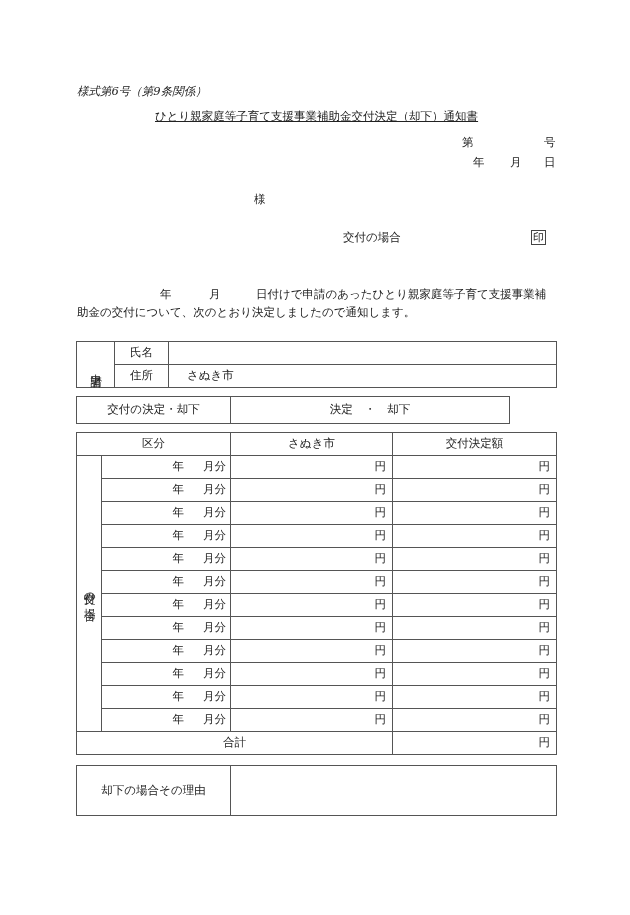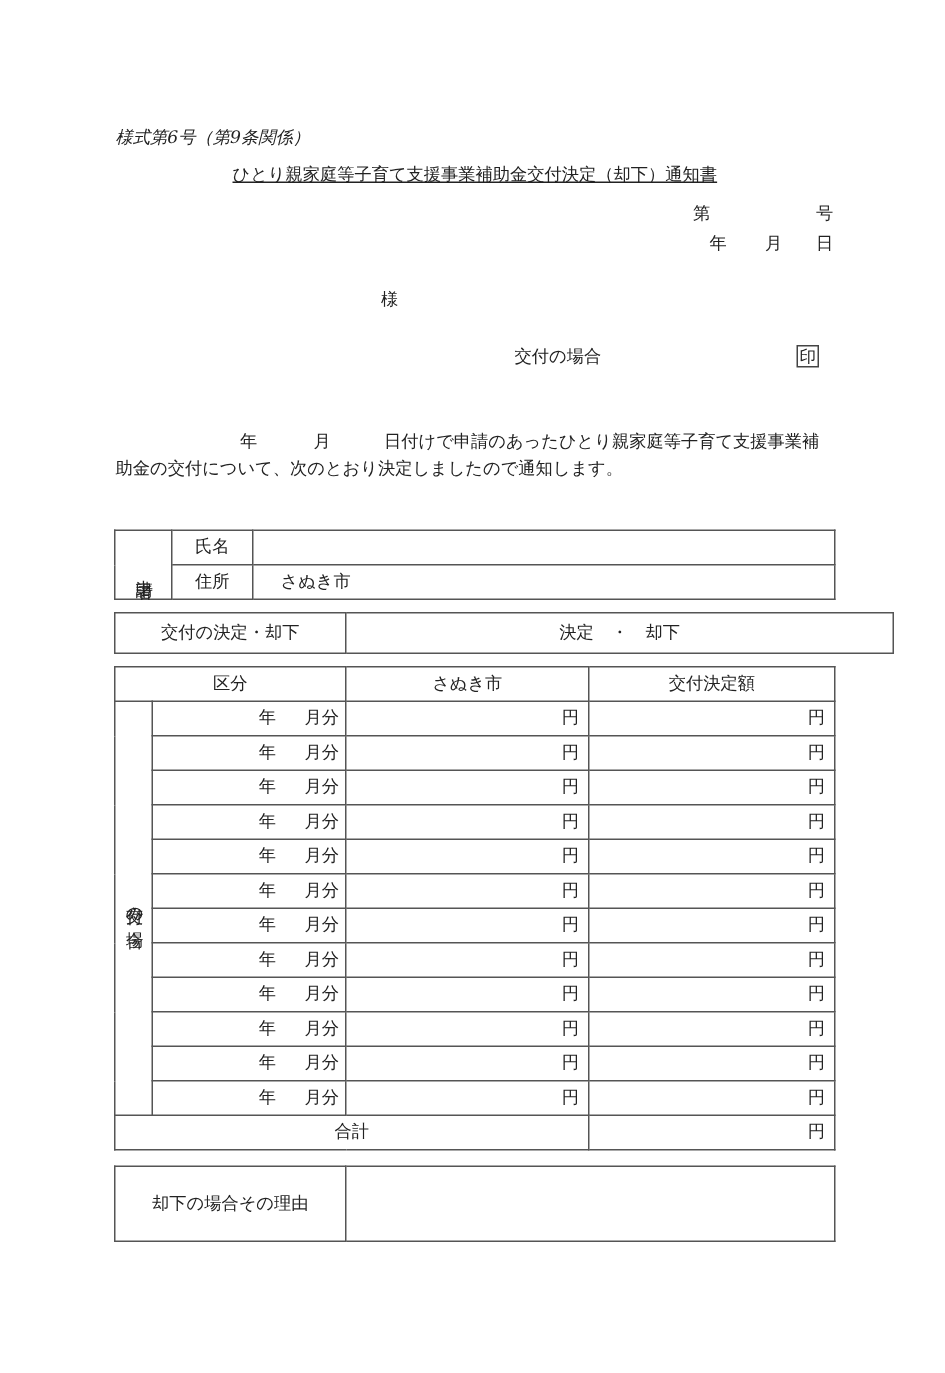--- a/index.html
+++ b/index.html
@@ -1,19 +1,19 @@
 <!DOCTYPE html>
 <html><head>
 <meta charset="utf-8">
 <style>
   html, body { margin:0; padding:0; background:#fff; }
   body { width:630px; height:915px; position:relative; overflow:hidden;
          font-family:"DejaVu Serif","Liberation Serif",serif; color:#222; font-size:11.5px; }
   .abs { position:absolute; white-space:nowrap; line-height:1; }
-  table { border-collapse:collapse; position:absolute; table-layout:fixed;margin-top:12px; }
+  table { border-collapse:collapse; position:absolute; table-layout:fixed; }
   td { border:1px solid #555; padding:0; font-size:11.5px; line-height:1; height:22px; }
   .c { text-align:center; }
   .r { text-align:right; padding-right:6px; }
   .stamp { border:1px solid #444; padding:1px 1px; font-size:11px; }
   .vert { writing-mode:vertical-rl; text-orientation:upright; letter-spacing:1px; }
 </style>
 </head>
 <body>
 
 <div class="abs" style="left:77px;top:86px;font-style:italic;">様式第6号（第9条関係）</div>
@@ -50,21 +50,21 @@
     <td class="c">氏名</td>
     <td></td>
   </tr>
   <tr>
     <td class="c">住所</td>
     <td style="padding-left:18px;">さぬき市</td>
   </tr>
 </tbody>
   </table>
 
-<table style="left:76px;top:396px;width:520px;">
+<table style="left:76px;top:396px;width:434px;">
   <colgroup>
       <col style="width:154px">
       <col>
     </colgroup>
   <tbody>
       <tr style="height:27px;">
     <td class="c">交付の決定・却下</td>
     <td class="c">決定　・　却下</td>
   </tr>
 </tbody>

